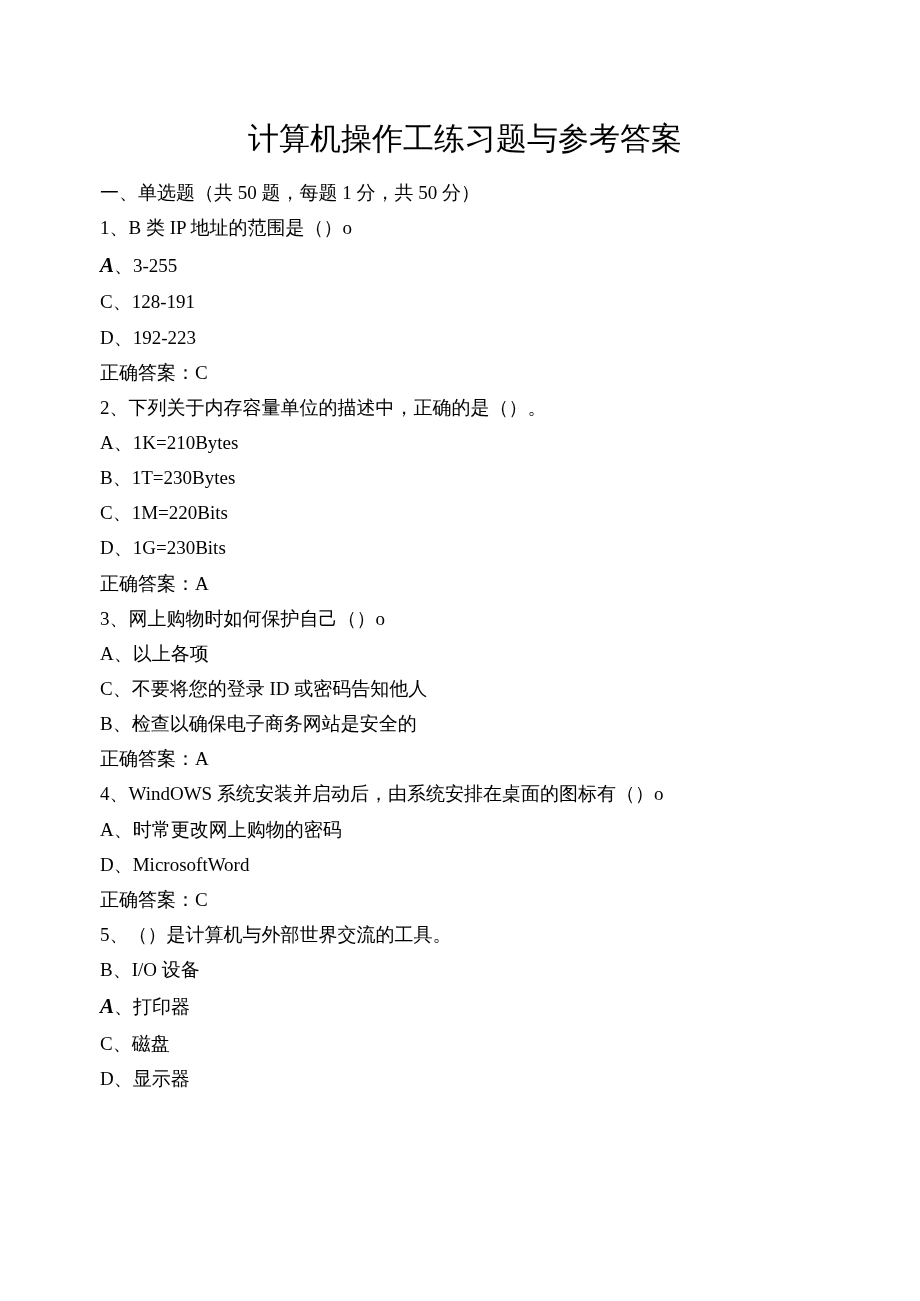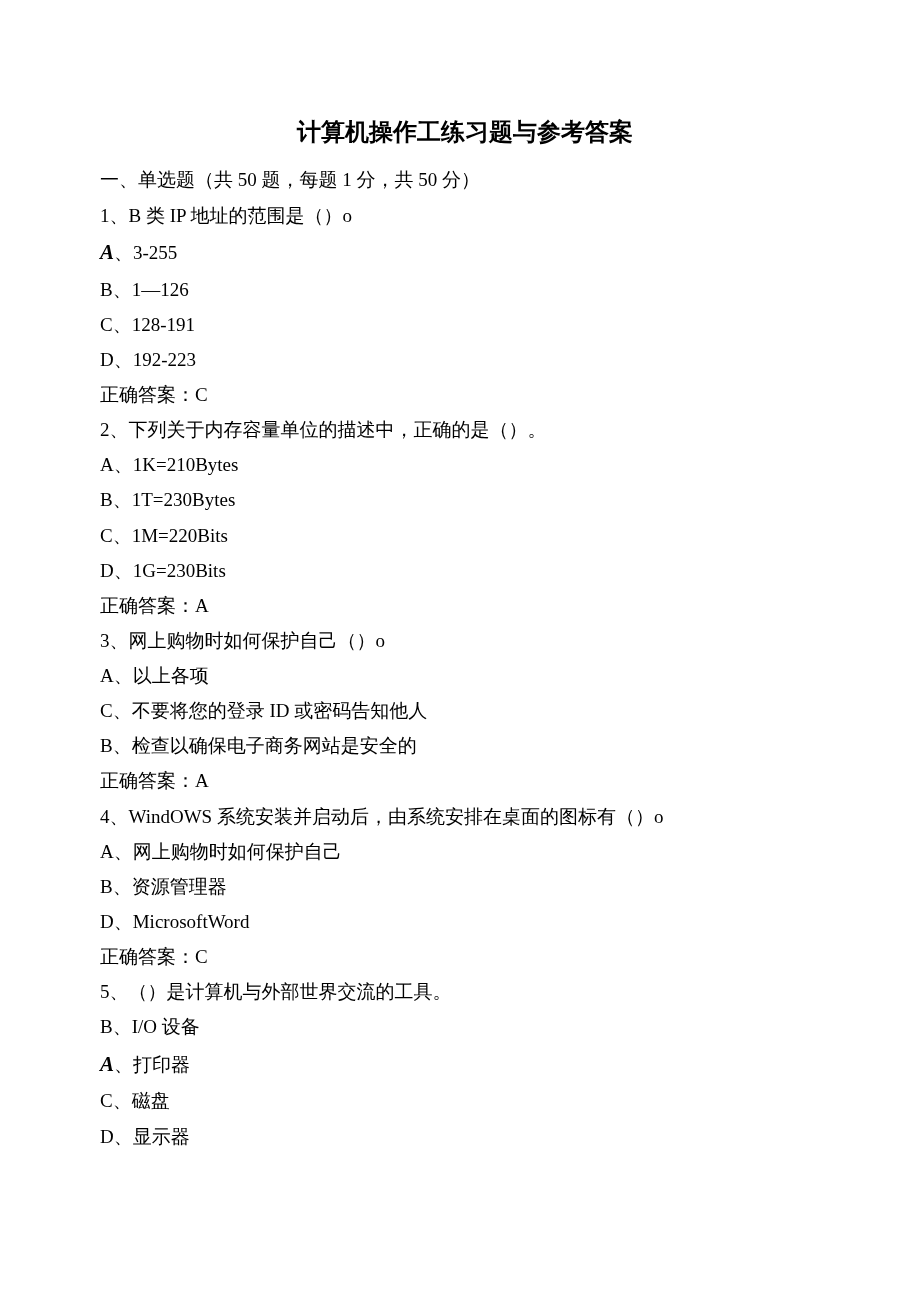--- a/index.html
+++ b/index.html
@@ -10,22 +10,22 @@
     margin: 0;
     padding: 0;
     width: 920px;
     line-height: 1.85;
   }
   .page {
     padding: 110px 90px 60px 100px;
   }
   .title {
     text-align: center;
-    font-size: 24px;
-    font-weight: bold;
+    font-size: 31px;
+    font-weight: normal;
     margin-bottom: 8px;
   }
   .line {
     white-space: nowrap;
   }
   .bold-a {
     font-style: italic;
     font-weight: bold;
     font-family: "Times New Roman", serif;
     font-size: 21px;
@@ -33,41 +33,39 @@
 </style>
 </head>
 <body>
 
 <div class="page">
   <div class="title">计算机操作工练习题与参考答案</div>
   <div class="line">一、单选题（共 50 题，每题 1 分，共 50 分）</div>
 
   <div class="line">1、B 类 IP 地址的范围是（）o</div>
   <div class="line"><span class="bold-a">A</span><span>、</span><span>3-255</span></div>
-  <div class="line">B、1—126</div>
   <div class="line">C、128-191</div>
   <div class="line">D、192-223</div>
   <div class="line">正确答案：C</div>
 
   <div class="line">2、下列关于内存容量单位的描述中，正确的是（）。</div>
   <div class="line">A、1K=210Bytes</div>
   <div class="line">B、1T=230Bytes</div>
   <div class="line">C、1M=220Bits</div>
   <div class="line">D、1G=230Bits</div>
   <div class="line">正确答案：A</div>
 
   <div class="line">3、网上购物时如何保护自己（）o</div>
   <div class="line">A、以上各项</div>
   <div class="line">C、不要将您的登录 ID 或密码告知他人</div>
   <div class="line">B、检查以确保电子商务网站是安全的</div>
   <div class="line">正确答案：A</div>
 
   <div class="line">4、WindOWS 系统安装并启动后，由系统安排在桌面的图标有（）o</div>
-  <div class="line">A、网上购物时如何保护自己</div>
-  <div class="line">B、资源管理器</div>
+  <div class="line">A、时常更改网上购物的密码</div>
   <div class="line">D、MicrosoftWord</div>
   <div class="line">正确答案：C</div>
 
   <div class="line">5、（）是计算机与外部世界交流的工具。</div>
   <div class="line">B、I/O 设备</div>
   <div class="line"><span class="bold-a">A</span><span>、</span><span>打印器</span></div>
   <div class="line">C、磁盘</div>
   <div class="line">D、显示器</div>
 </div>
 

